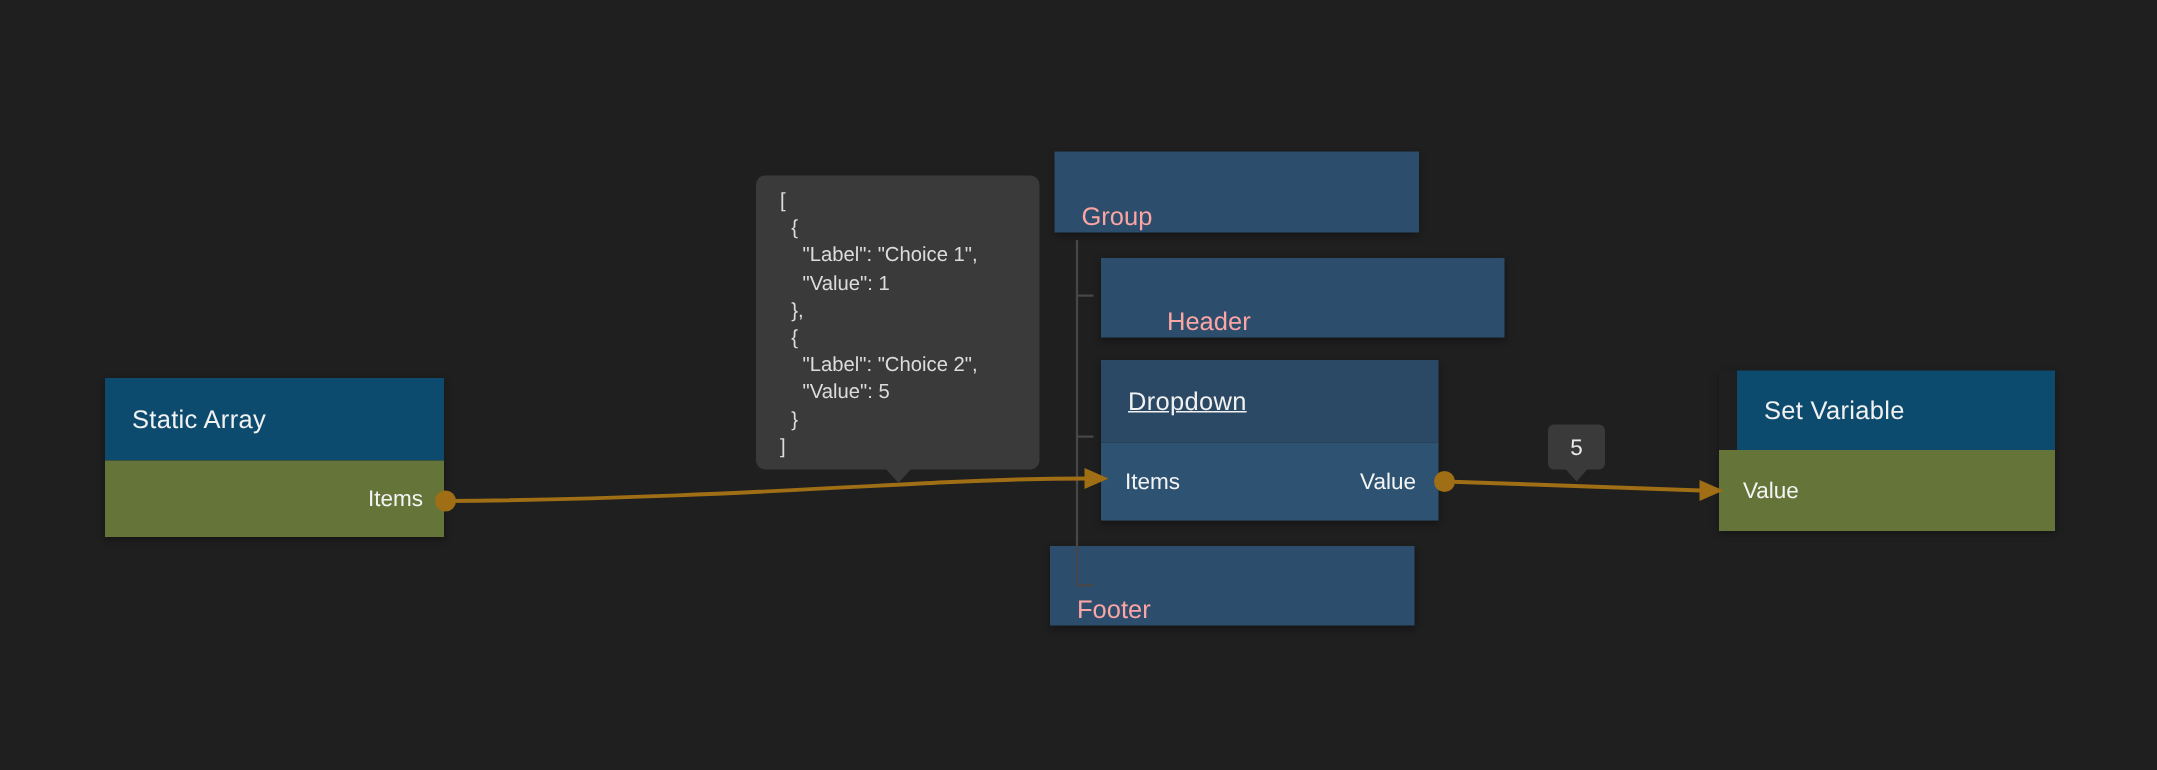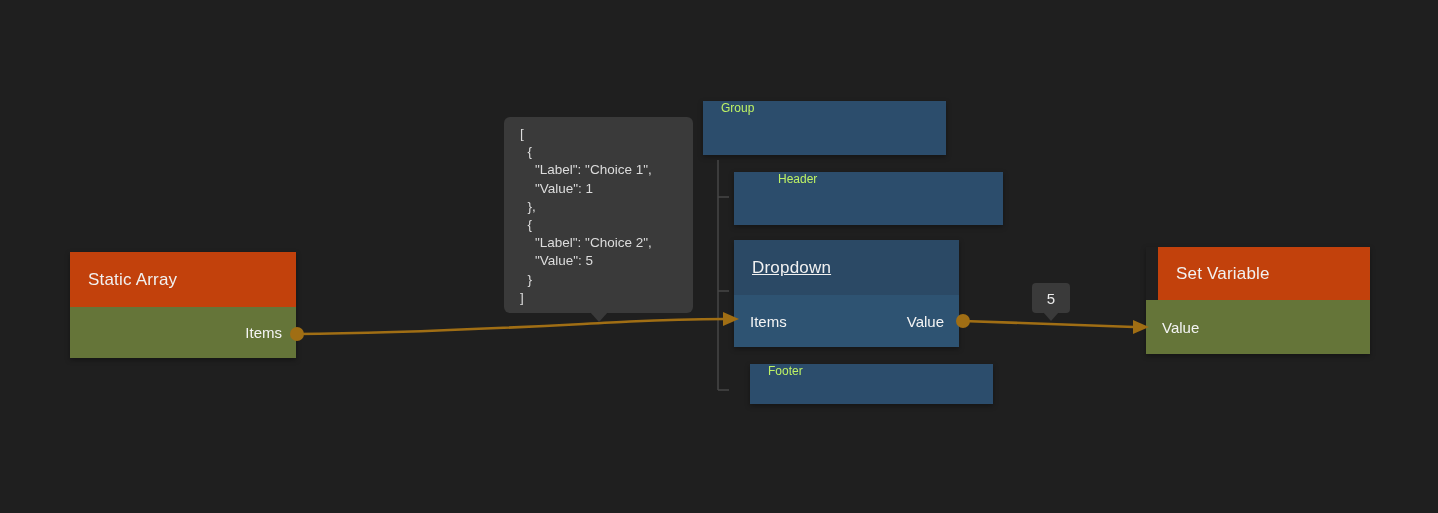--- a/index.html
+++ b/index.html
@@ -25,37 +25,37 @@
     color: #f1f1f1;
     letter-spacing: 0.2px;
   }
   .node .body {
     display: flex; align-items: center; justify-content: space-between;
     font-size: 15px; color: #f4f4f4;
   }
   .port-label { white-space: nowrap; }
 
   
-  .green .title { background: #c2410c; }
+  .green .title { background: #0c4a6e; }
   .green .body  { background: #657539; }
 
   
-  .bar-blue { background: #2c4d6c; display: flex; align-items: flex-start;
-              padding-left: 18px; font-size: 12px; color: #bef264; }
+  .bar-blue { background: #2c4d6c; display: flex; align-items: flex-end;
+              padding-left: 18px; font-size: 17px; color: #fca5a5; }
   .blue .title { background: #2b4965; text-decoration: underline; }
   .blue .body  { background: #2e5372; }
 
   
   #node-static-array { left: 70px;  top: 252px; width: 226px; height: 106px; }
   #node-static-array .title { height: 55px; }
   #node-static-array .body  { height: 51px; justify-content: flex-end; padding-right: 14px; }
 
   #node-group        { left: 703px; top: 101px; width: 225px; height: 54px; }
   #node-header       { left: 734px; top: 172px; width: 225px; height: 53px; padding-left: 44px; }
-  #node-footer       { left: 750px; top: 364px; width: 225px; height: 40px; }
+  #node-footer       { left: 700px; top: 364px; width: 225px; height: 53px; }
 
   #node-dropdown     { left: 734px; top: 240px; width: 225px; height: 107px; }
   #node-dropdown .title { height: 55px; }
   #node-dropdown .body  { height: 52px; padding: 0 15px 0 16px; }
 
   #node-set-variable { left: 1146px; top: 247px; width: 224px; height: 107px; }
   #node-set-variable .title { height: 53px; margin-left: 12px; }
   #node-set-variable .body  { height: 54px; padding-left: 16px; justify-content: flex-start; }
 
   

